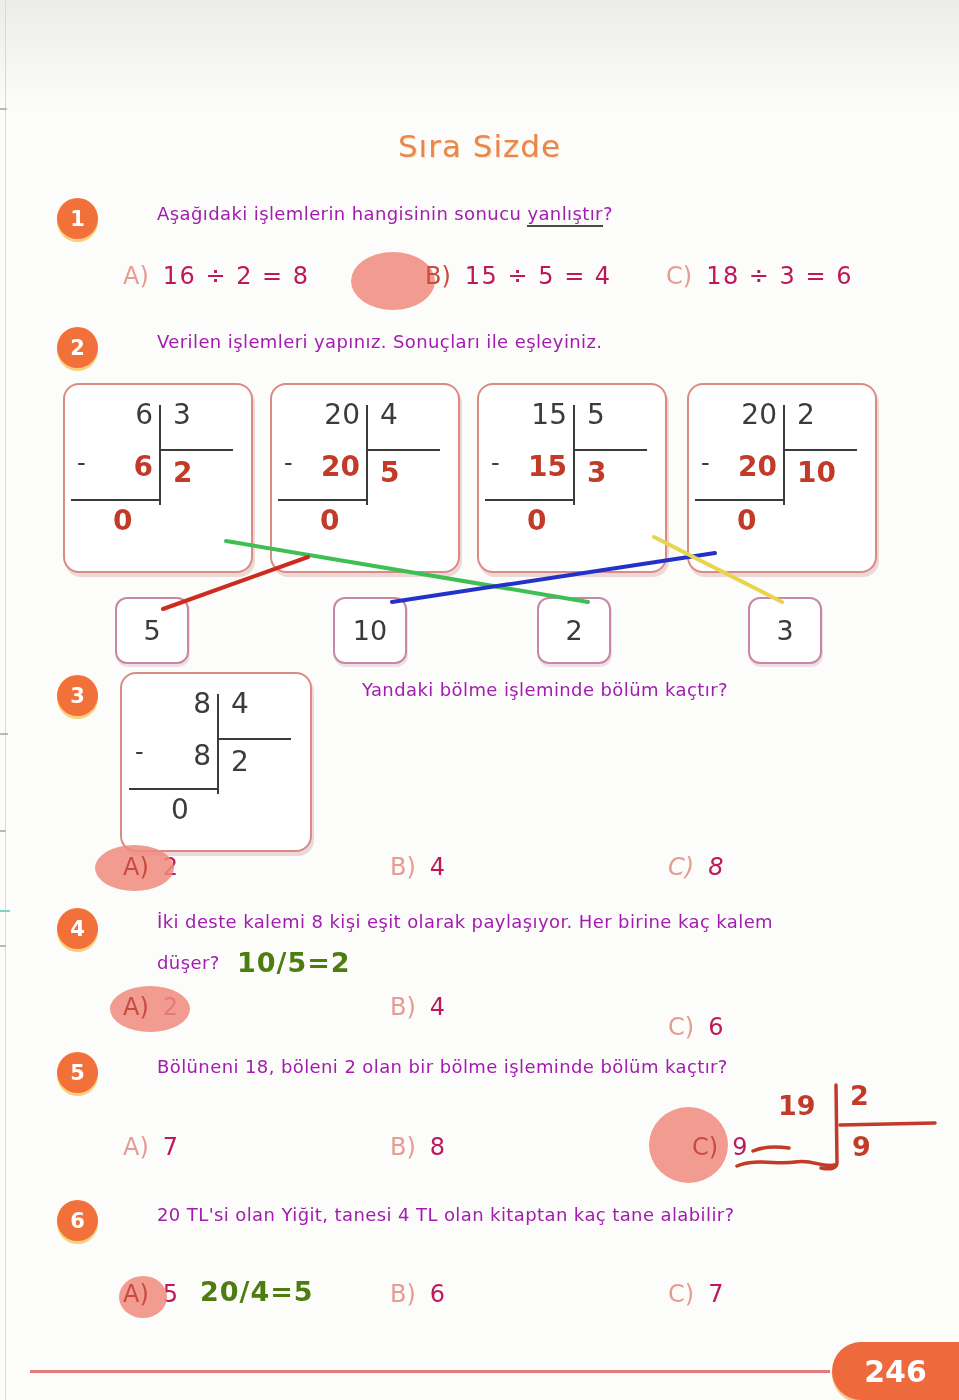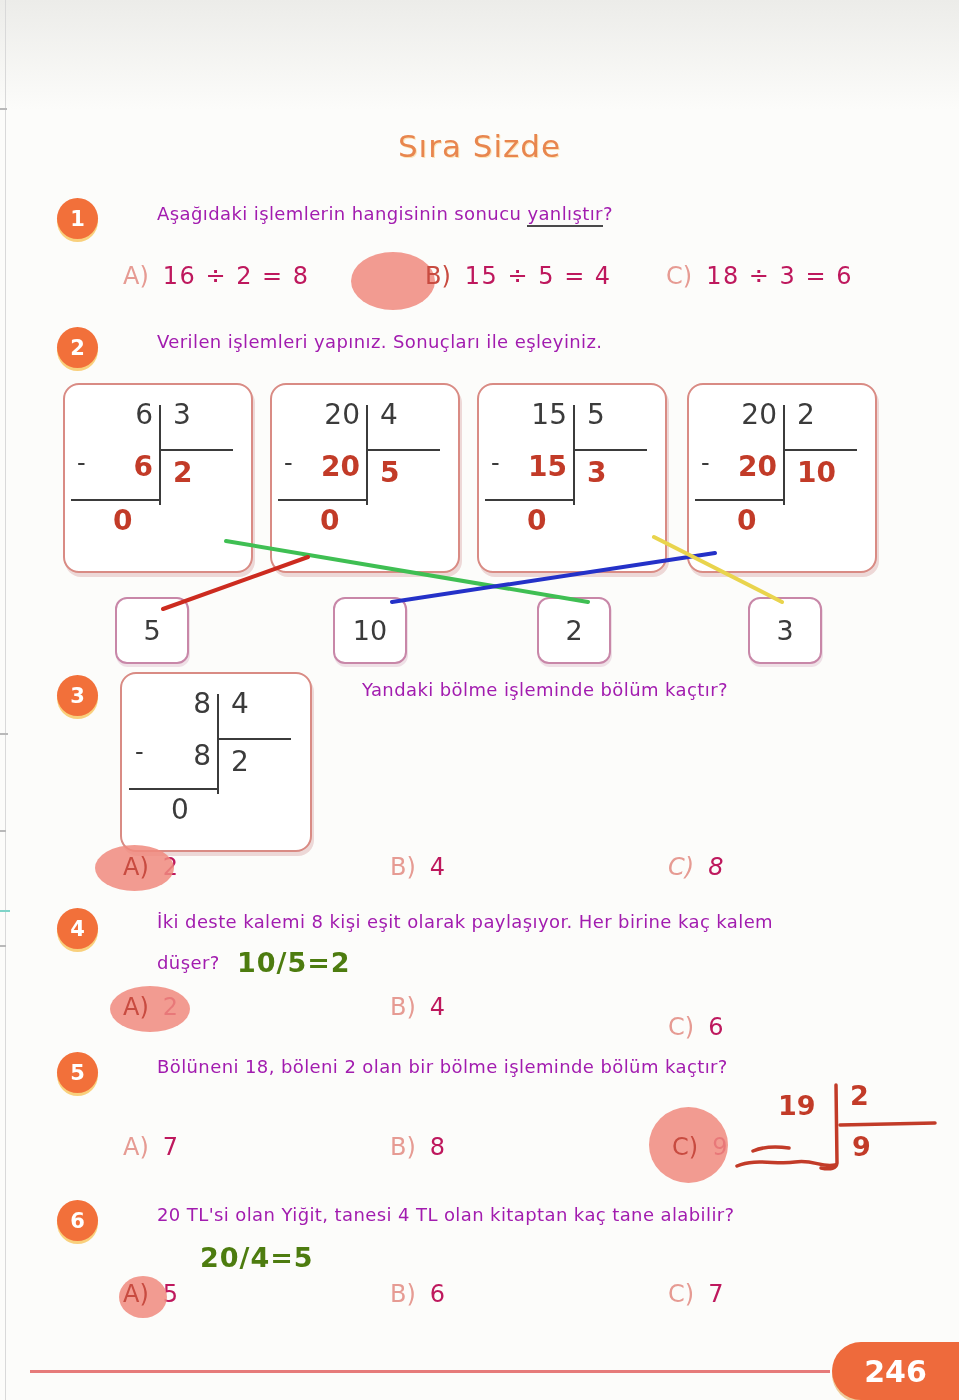--- a/index.html
+++ b/index.html
@@ -221,37 +221,37 @@
 
 <div class="badge" style="left:57px;top:1052px;">5</div>
 <div class="qtext" style="left:120px;top:1056px;">Bölüneni 18, böleni 2 olan bir bölme işleminde bölüm kaçtır?</div>
 <div class="hl" style="left:649px;top:1107px;width:79px;height:76px;"></div>
 <div class="opt" style="left:123px;top:1133px;">
   <span class="letter">A)</span><span class="val">7</span>
 </div>
 <div class="opt" style="left:390px;top:1133px;">
   <span class="letter">B)</span><span class="val">8</span>
 </div>
-<div class="opt" style="left:672px;top:1133px;text-align:center;">
+<div class="opt" style="left:692px;top:1133px;text-align:center;">
   <span class="letter marked">C)</span><span class="val">9</span>
 </div>
 
 <span class="hw-num" style="left:778px;top:1090px;">19</span>
 <span class="hw-num" style="left:850px;top:1080px;">2</span>
 <span class="hw-num" style="left:852px;top:1131px;">9</span>
 <svg class="hw-svg" style="left:725px;top:1075px;" width="234" height="105">
   <path d="M 111 10 L 112 88 Q 111 96 96 93" stroke="#c23b28" stroke-width="3.5" fill="none" stroke-linecap="round"></path>
   <path d="M 115 50 L 210 48" stroke="#c23b28" stroke-width="3.5" fill="none" stroke-linecap="round"></path>
   <path d="M 28 76 q 14 -6 36 -3" stroke="#c23b28" stroke-width="3.5" fill="none" stroke-linecap="round"></path>
   <path d="M 12 91 c 18 -8 40 -1 58 -4 s 26 6 40 3" stroke="#c23b28" stroke-width="3.5" fill="none" stroke-linecap="round"></path>
 </svg>
 
 <div class="badge" style="left:57px;top:1200px;">6</div>
 <div class="qtext" style="left:120px;top:1204px;">20 TL'si olan Yiğit, tanesi 4 TL olan kitaptan kaç tane alabilir?</div>
-<div class="hand hand-eq" style="left:200px;top:1242px;">20/4=5</div>
+<div class="hand hand-eq" style="left:200px;top:1276px;">20/4=5</div>
 <div class="hl" style="left:119px;top:1276px;width:48px;height:42px;"></div>
 <div class="opt" style="left:123px;top:1280px;">
   <span class="letter marked">A)</span><span class="val">5</span>
 </div>
 <div class="opt" style="left:390px;top:1280px;">
   <span class="letter">B)</span><span class="val">6</span>
 </div>
 <div class="opt" style="left:668px;top:1280px;">
   <span class="letter">C)</span><span class="val">7</span>
 </div>

